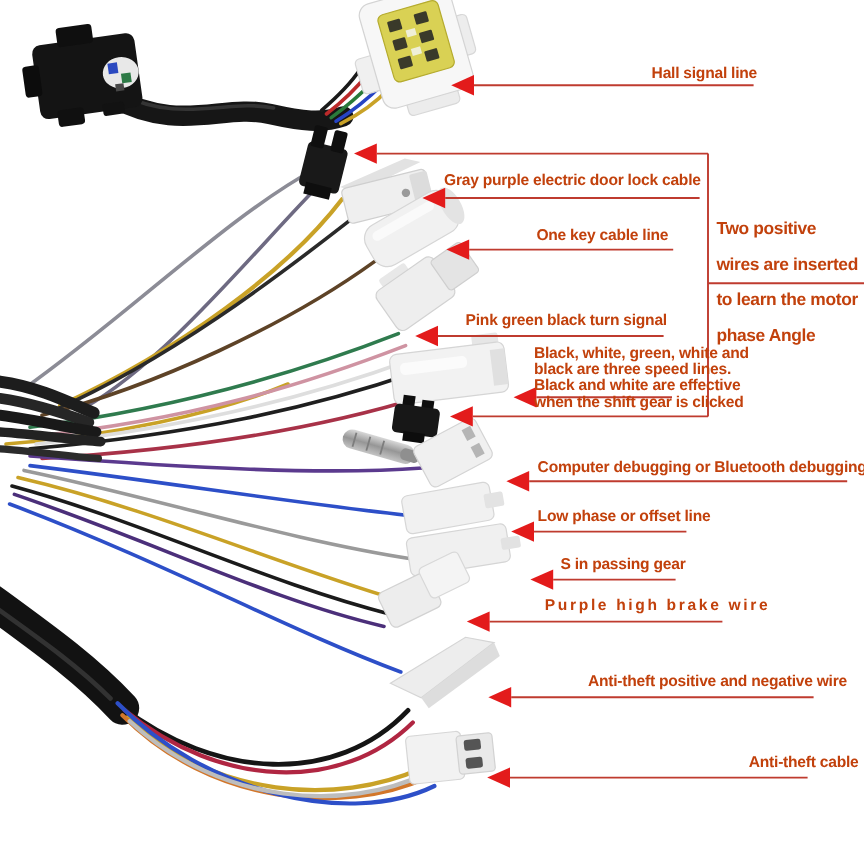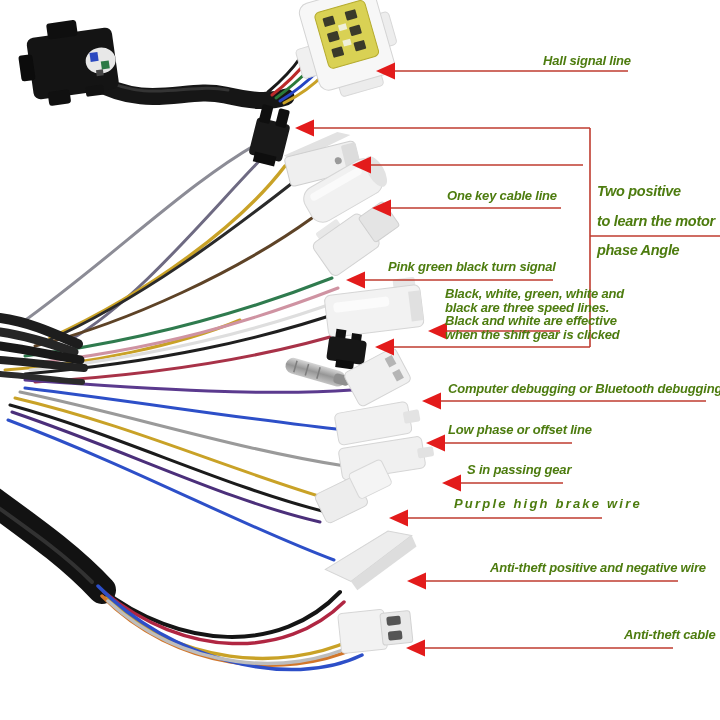--- a/index.html
+++ b/index.html
@@ -2,22 +2,22 @@
 <html><head>
 <meta charset="utf-8">
 <style>
   html,body{margin:0;padding:0;background:#fff;}
   .stage{
     position:relative;width:720px;height:720px;background:#ffffff;
     font-family:"Liberation Sans",sans-serif;overflow:hidden;
   }
   .photo-svg{position:absolute;left:0;top:0;}
   .lbl{
-    position:absolute;font-weight:bold;font-size:13px;color:#4d7c0f;
-    white-space:nowrap;letter-spacing:-0.2px;line-height:1.1;font-style:italic;
+    position:absolute;font-weight:bold;font-size:13px;color:#c2410c;
+    white-space:nowrap;letter-spacing:-0.2px;line-height:1.1;
   }
   .lbl-small{font-size:13px;letter-spacing:-0.2px;line-height:13.5px;}
   .lbl-learning{font-size:14.5px;line-height:29.5px;letter-spacing:-0.3px;}
   .lbl-spaced{letter-spacing:2.2px;text-align:center;}
 </style>
 </head>
 <body>
 
 <div class="stage">
 
@@ -243,34 +243,36 @@
       </g>
       <g>
         <line x1="425" y1="648" x2="673" y2="648"></line>
         <polygon points="406,648 425,639.5 425,656.5" stroke="none"></polygon>
       </g>
     </g>
   </svg>
 
   <div class="lbl" style="left:543px;top:54px">Hall signal line</div>
 
+  <div class="lbl" style="left:370px;top:143px">Gray purple electric door lock cable</div>
 
   <div class="lbl" style="left:447px;top:189px">One key cable line</div>
 
   <div class="lbl" style="left:388px;top:260px">Pink green black turn signal</div>
 
   <div class="lbl lbl-small" style="left:445px;top:287px">
     <div>Black, white, green, white and</div>
     <div>black are three speed lines.</div>
     <div>Black and white are effective</div>
     <div>when the shift gear is clicked</div>
   </div>
 
   <div class="lbl lbl-learning" style="left:597px;top:177px">
     <div>Two positive</div>
+    <div>wires are inserted</div>
     <div>to learn the motor</div>
     <div>phase Angle</div>
   </div>
 
   <div class="lbl" style="left:448px;top:382px">Computer debugging or Bluetooth debugging jack</div>
 
   <div class="lbl" style="left:448px;top:423px">Low phase or offset line</div>
 
   <div class="lbl" style="left:467px;top:463px">S in passing gear</div>
 

